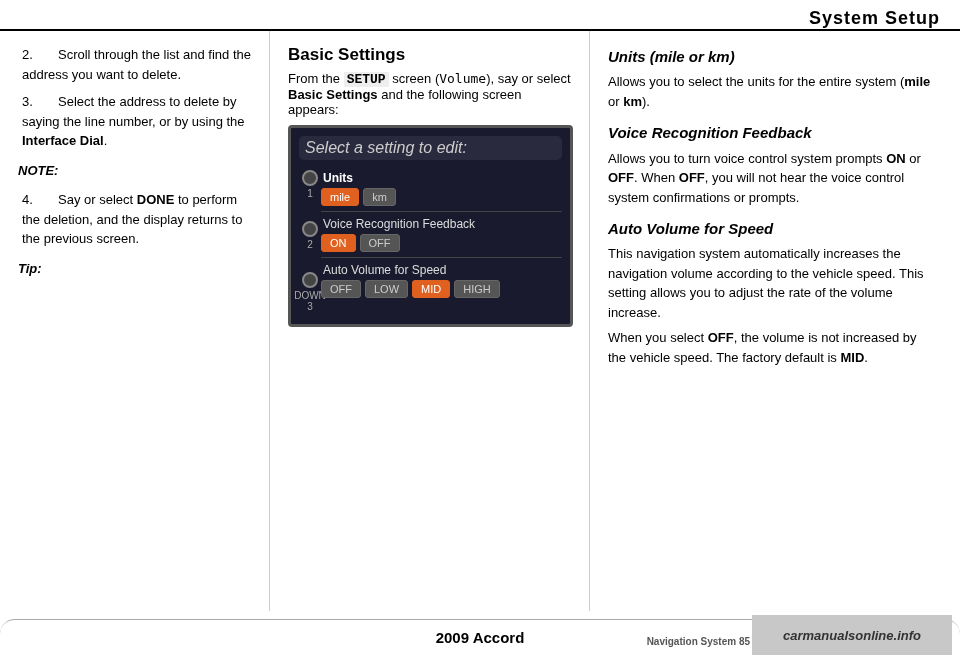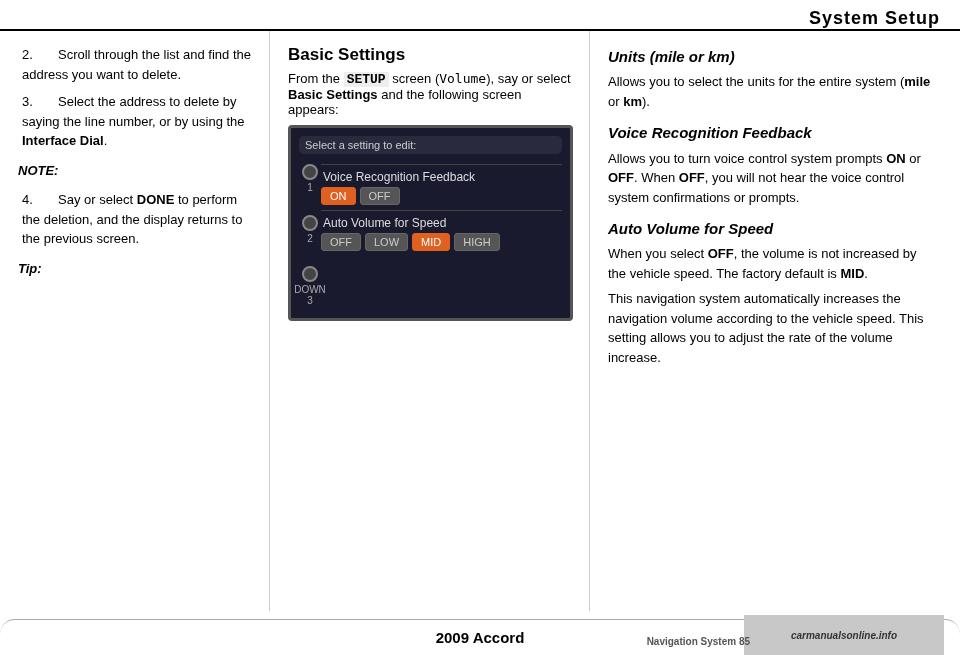--- a/index.html
+++ b/index.html
@@ -76,28 +76,28 @@
       right: 20px;
       bottom: 8px;
       font-size: 12px;
       color: #555;
     }
 
     
     .watermark {
       position: absolute;
       bottom: 0;
-      right: 16px;
+      right: 8px;
       background: #c8c8c8;
       width: 200px;
       height: 40px;
       display: flex;
       align-items: center;
       justify-content: center;
-      font-size: 10px;
+      font-size: 13px;
       color: #333;
       font-style: italic;
     }
 
     
     .numbered-item {
       margin-bottom: 8px;
       padding-left: 4px;
     }
     .numbered-item .num {
@@ -152,24 +152,25 @@
       border: 3px solid #555;
       border-radius: 4px;
       padding: 8px;
       margin-top: 8px;
       width: 285px;
     }
 
     .screen-top-bar {
       background: #2a2a3e;
       color: #ccc;
-      font-size: 11px;
+      font-size: 16px;
       padding: 3px 6px;
       margin-bottom: 6px;
       border-radius: 5px;
+      font-style: italic;
     }
 
     .screen-row {
       margin: 5px 0;
     }
 
     .screen-row-label {
       color: #ddd;
       font-size: 12px;
       margin-bottom: 3px;
@@ -305,20 +306,27 @@
         <div class="screen-dial">
           <div class="dial-circle"></div>
           <div style="color:#aaa;font-size:10px;margin-top:2px;">1</div>
           <div class="dial-circle" style="margin-top:22px;"></div>
           <div style="color:#aaa;font-size:10px;margin-top:2px;">2</div>
           <div class="dial-circle" style="margin-top:22px;"></div>
           <div style="color:#aaa;font-size:10px;margin-top:2px;text-align:center;">DOWN<br>3</div>
         </div>
         <div class="screen-content">
 
+          <div class="screen-row">
+            <div class="screen-row-label" style="color:#fff;font-weight:bold;">Units</div>
+            <div class="screen-btn-group">
+              <div class="screen-btn active">mile</div>
+              <div class="screen-btn inactive">km</div>
+            </div>
+          </div>
           <div class="screen-divider"></div>
 
           <div class="screen-row">
             <div class="screen-row-label">Voice Recognition Feedback</div>
             <div class="screen-btn-group">
               <div class="screen-btn active">ON</div>
               <div class="screen-btn inactive">OFF</div>
             </div>
           </div>
           <div class="screen-divider"></div>
@@ -351,24 +359,24 @@
       <em>Voice Recognition Feedback</em>
     </div>
     <p class="para">
       Allows you to turn voice control system prompts <span class="bold">ON</span> or <span class="bold">OFF</span>. When <span class="bold">OFF</span>, you will not hear the voice control system confirmations or prompts.
     </p>
 
     <div class="right-section-title">
       <em>Auto Volume for Speed</em>
     </div>
     <p class="para">
+      This navigation system automatically increases the navigation volume according to the vehicle speed. This setting allows you to adjust the rate of the volume increase.
+    </p>
+    <p class="para">
       When you select <span class="bold">OFF</span>, the volume is not increased by the vehicle speed. The factory default is <span class="bold">MID</span>.
-    </p>
-    <p class="para">
-      This navigation system automatically increases the navigation volume according to the vehicle speed. This setting allows you to adjust the rate of the volume increase.
     </p>
 
   </div>
 
 </div>
 
 <div class="page-footer">
   <span>2009  Accord</span>
   <div class="watermark">
     <span>carmanualsonline.info</span>

